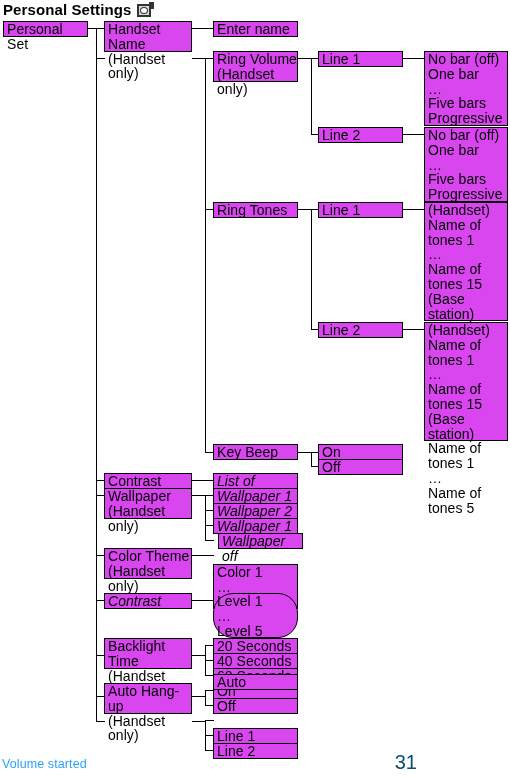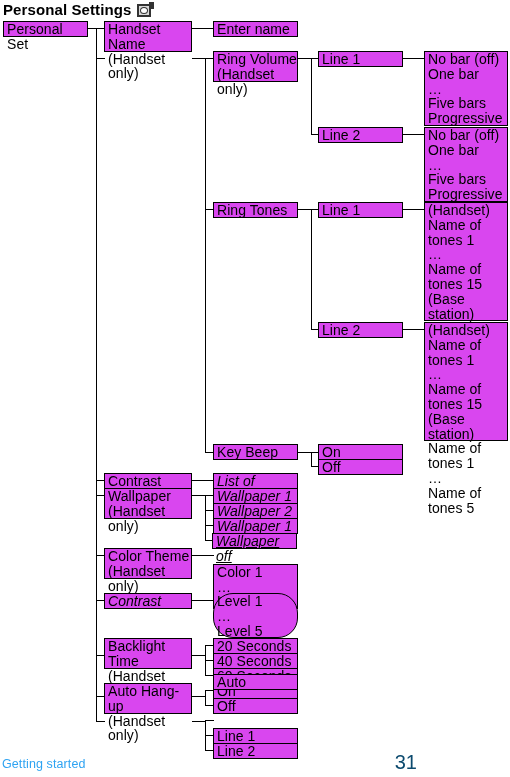--- a/index.html
+++ b/index.html
@@ -232,21 +232,21 @@
     <div class="line-h" style="left:205px; top:495px; width:9px;"></div>
     <div class="node ital" style="left:213px; top:488px; width:85px; height:16px;">Wallpaper 1</div>
 
     <div class="line-h" style="left:205px; top:510px; width:9px;"></div>
     <div class="node ital" style="left:213px; top:503px; width:85px; height:16px;">Wallpaper 2</div>
 
     <div class="line-h" style="left:205px; top:525px; width:9px;"></div>
     <div class="node ital" style="left:213px; top:518px; width:85px; height:16px;">Wallpaper 1</div>
 
     <div class="line-h" style="left:205px; top:540px; width:9px;"></div>
-    <div class="node ital" style="left:212px; top:533px; width:85px; height:16px;text-decoration:underline;">Wallpaper off</div>
+    <div class="node ital" style="left:218px; top:533px; width:85px; height:16px;">Wallpaper off</div>
 
     <div class="line-h" style="left:192px; top:555px; width:22px;"></div>
     <div class="node" style="left:213px; top:548px; width:85px; height:45px;margin-top:16px;">Color 1
 …
 Color 4</div>
 
     <div class="line-h" style="left:192px; top:600px; width:22px;"></div>
     <div class="node" style="left:213px; top:593px; width:85px; height:45px;border-radius:20px;">Level 1
 …
 Level 5</div>
@@ -279,16 +279,16 @@
     <div class="node" style="left:213px; top:674px; width:85px; height:16px;">Auto</div>
 
     <div class="line-h" style="left:205px; top:735px; width:9px;"></div>
     <div class="node" style="left:213px; top:728px; width:85px; height:16px;">Line 1</div>
 
     <div class="line-h" style="left:205px; top:750px; width:9px;"></div>
     <div class="node" style="left:213px; top:743px; width:85px; height:16px;">Line 2</div>
 
   </div>
 
-  <div class="footer-left">Getting started</div>
+  <div class="footer-left">Volume started</div>
   <div class="footer-right">31</div>
 
 </div>
 
 </body></html>

